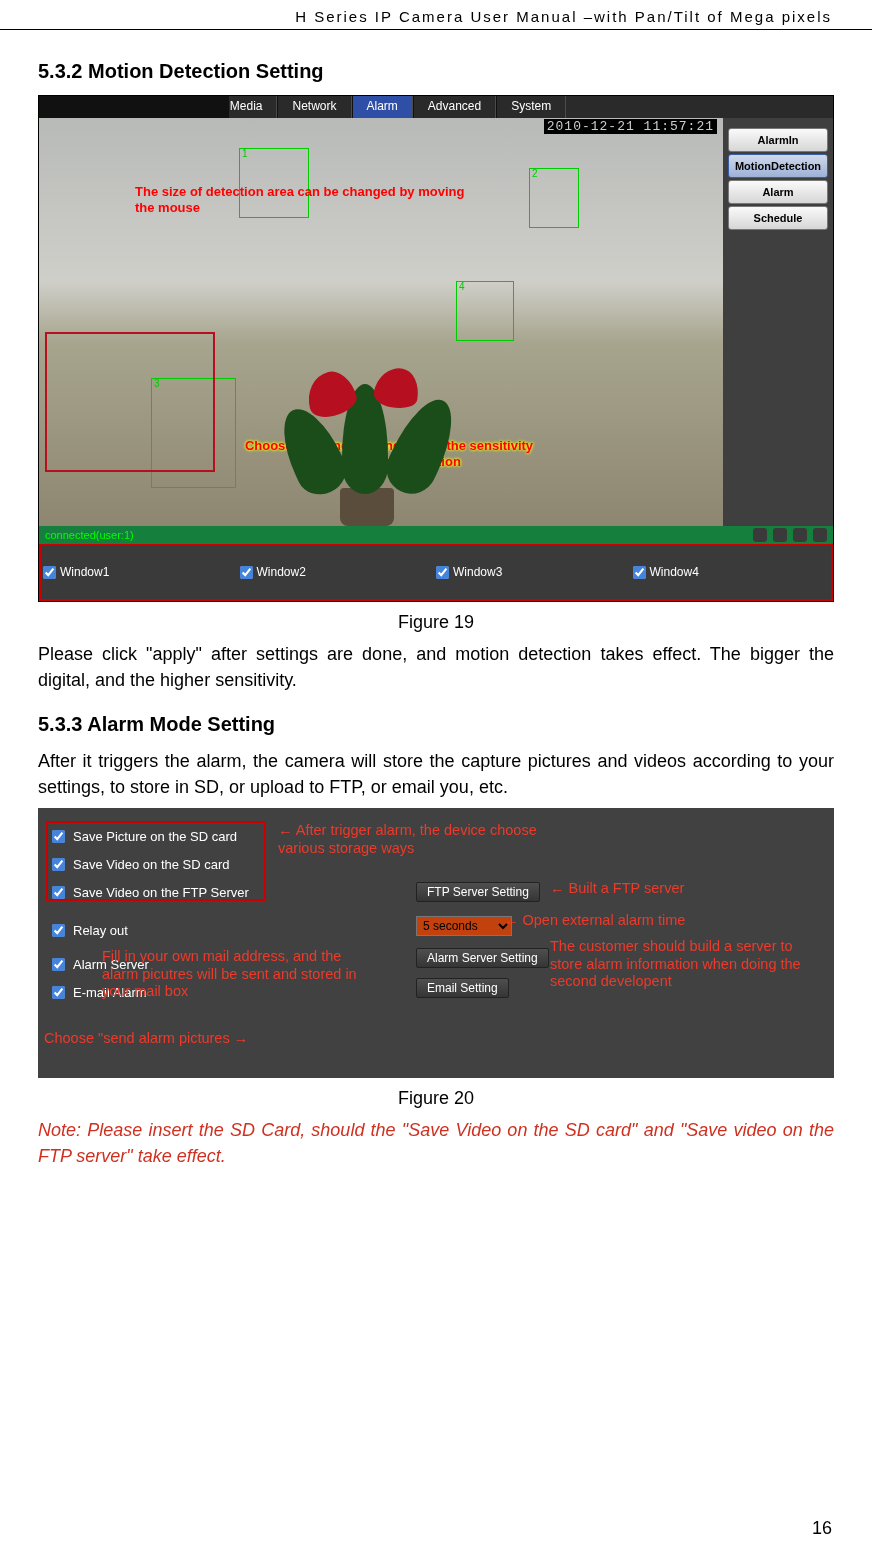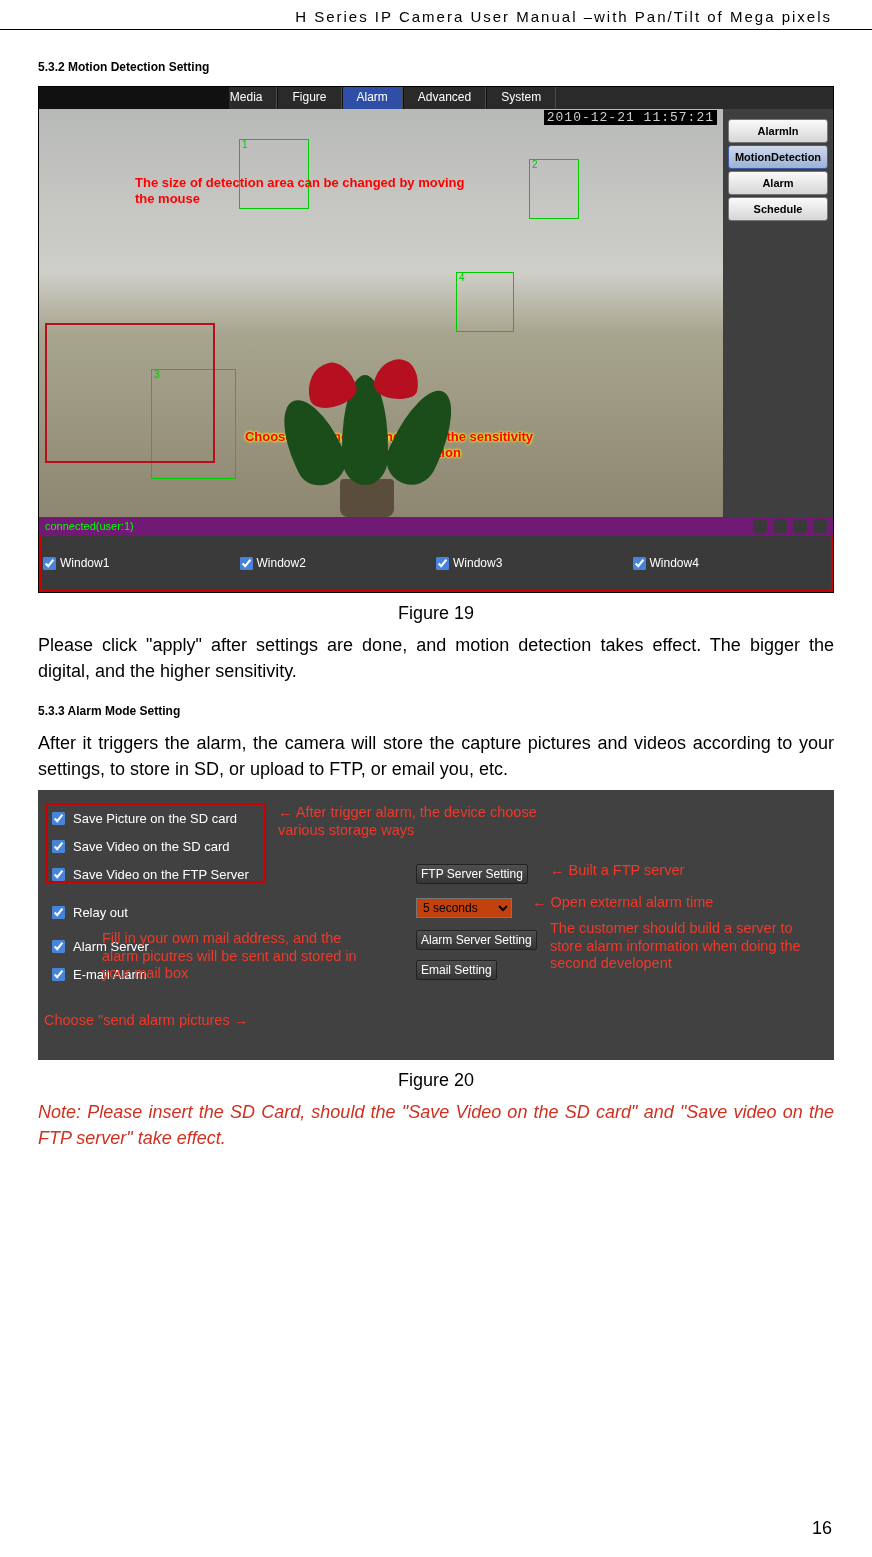--- a/index.html
+++ b/index.html
@@ -17,21 +17,21 @@
       padding: 8px 40px 4px 40px;
       font-size: 15px;
       letter-spacing: 2px;
       border-bottom: 1.5px solid #000;
       margin-bottom: 4px;
     }
     .content {
       padding: 20px 38px 0 38px;
     }
     h2.section-title {
-      font-size: 12px;
+      font-size: 20px;
       font-weight: bold;
       margin: 6px 0 12px 0;
     }
     .fig-wrap { width: 100%; }
     
     .fig19 {
       width: 100%;
       background: #3f3f3f;
       position: relative;
       border: 1px solid #000;
@@ -102,21 +102,21 @@
       margin: 2px auto;
       text-align: center;
       background: linear-gradient(#fafafa,#d6d6d6);
       border: 1px solid #777;
       border-radius: 3px;
       font-size: 11px;
       padding: 5px 2px;
       font-weight: bold;
     }
     .sidebtn.active { background: linear-gradient(#cfd9ea,#9db1d7); border-color:#3a5da8; }
-    .statusbar { display:flex; justify-content:space-between; background:#701a75; padding:2px 6px; align-items:center; color:#0f0; font-size:11px; }
+    .statusbar { display:flex; justify-content:space-between; background:#15803d; padding:2px 6px; align-items:center; color:#0f0; font-size:11px; }
     .statusicons { display:flex; gap:6px; }
     .statusicons span { display:inline-block; width:14px; height:14px; background:#3a3a3a; border-radius:3px; }
     .windowrow {
       display:flex;
       background:#3a3a3a;
       padding:20px 2px;
       border: 2px solid #cc0000;
       border-top-width: 1px;
       gap: 0;
     }
@@ -132,21 +132,21 @@
     }
     .f20-body { padding: 14px 14px 20px 14px; position:relative; height: 270px; }
     .f20-row { display:flex; align-items:center; height:28px; gap:8px; position:relative; }
     .chk { accent-color:#4684dc; width:13px; height:13px; }
     .f20-row label { color:#fff; }
     .btn-g {
       display:inline-block;
       background: linear-gradient(#4f4f4f,#353535);
       border:1px solid #222;
       color:#fff;
-      padding:2px 4px;
+      padding:2px 10px;
       font-size:12px;
       border-radius:2px;
     }
     select.sec {
       background:#c2410c; color:#000; font-size:12px; padding:1px 2px;
     }
     .f20-annot { position:absolute; color:#ed3a2a; font-size:14.5px; line-height:1.2; }
     .f20-arrow { color:#ed3a2a; font-weight:bold; }
     .left-redbox {
       position:absolute;
@@ -195,21 +195,21 @@
   <div class="content">
 
     <h2 class="section-title">5.3.2   Motion Detection Setting</h2>
 
     <div class="fig-wrap">
       <div class="fig19">
         <div class="logoarea"></div>
         <div class="nav">
           <div class="nav-item">View</div>
           <div class="nav-item">Media</div>
-          <div class="nav-item">Figure</div>
+          <div class="nav-item">Network</div>
           <div class="nav-item active">Alarm</div>
           <div class="nav-item">Advanced</div>
           <div class="nav-item">System</div>
         </div>
 
         <div class="fig19-body">
           <div class="video">
             <div class="timestamp">2010-12-21 11:57:21</div>
 
             <div class="det-box" style="left:200px; top:30px;">
@@ -322,21 +322,21 @@
         <span class="btn-g" style="position:absolute; left:378px; top:140px;">Alarm Server Setting</span>
         <span class="btn-g" style="position:absolute; left:378px; top:170px;">Email Setting</span>
 
         <div class="f20-annot" style="left:240px; top:14px; width:280px;">
           <span class="f20-arrow">←</span>
           <span>After trigger alarm, the device choose various storage ways</span>
         </div>
         <div class="f20-annot" style="left:512px; top:72px;">
           <span class="f20-arrow">←</span> <span>Built a FTP server</span>
         </div>
-        <div class="f20-annot" style="left:494px; top:104px; width:240px;">
+        <div class="f20-annot" style="left:466px; top:104px; width:240px;">
           <span class="f20-arrow">←</span> <span>Open external alarm time</span>
         </div>
         <div class="f20-annot" style="left:64px; top:140px; width:268px;">Fill in your own mail address, and the alarm picutres will be sent and stored in your mail box</div>
         <div class="f20-annot" style="left:512px; top:130px; width:252px;">The customer should build a server to store alarm information when doing the second developent</div>
         <div class="f20-annot" style="left:6px; top:222px;">
           <span>Choose "send alarm pictures</span> <span class="f20-arrow">→</span>
         </div>
       </div>
     </div>
 

